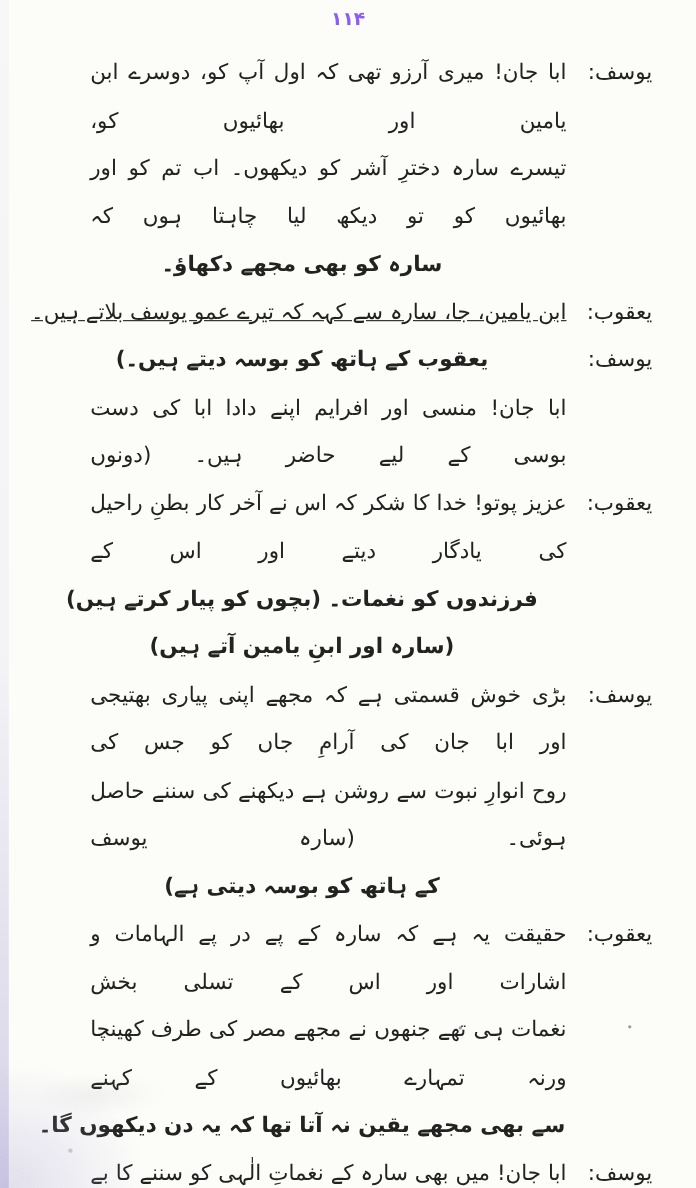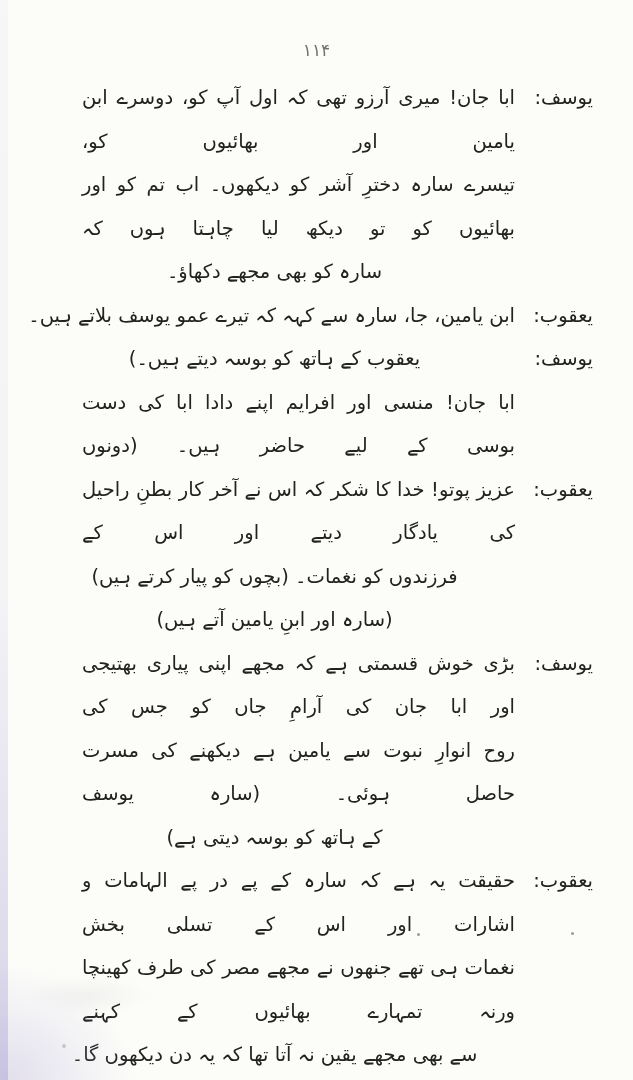--- a/index.html
+++ b/index.html
@@ -54,25 +54,26 @@
     position: absolute;
     border-radius: 50%;
     background: #4a4a48;
     pointer-events: none;
   }
   .speck.s1 { left: 417px; top: 933px; width: 3px; height: 3px; opacity: .55; }
   .speck.s2 { left: 571px; top: 932px; width: 3px; height: 3px; opacity: .55; }
   .speck.s3 { left: 62px;  top: 1044px; width: 4px; height: 4px; opacity: .25; }
 
   .page-number {
-    padding-top: 40px;
+    padding-top: 8px;
     text-align: center;
     font-size: 17px;
     letter-spacing: 2px;
-    color: #737373;
+    color: #8b5cf6;
+    font-weight: bold;
   }
 
   .dialogue {
     margin: 16px 40px 0 34px;
     font-size: 19.5px;
   }
   .entry {
     display: flex;
     align-items: flex-start;
   }
@@ -90,23 +91,25 @@
     white-space: nowrap;
   }
   .line--justify {
     white-space: normal;
     text-align: justify;
     text-align-last: justify;
     margin-left: 48px;
   }
   .line--center {
     text-align: center;
+    font-weight: bold;
   }
   .line--right {
     text-align: center;
+    text-decoration: underline;
   }
 </style>
 </head>
 <body>
 
 <div class="page">
   <div class="edge-left"></div>
   <div class="smudge-bottom-left"></div>
   <div class="smudge-mid-left"></div>
   <div class="speck s1"></div>
@@ -146,21 +149,21 @@
           <div class="line line--justify">عزیز پوتو! خدا کا شکر کہ اس نے آخر کار بطنِ راحیل کی یادگار دیتے اور اس کے</div>
           <div class="line line--center">فرزندوں کو نغمات۔ (بچوں کو پیار کرتے ہیں)</div>
           <div class="line line--center">(سارہ اور ابنِ یامین آتے ہیں)</div>
         </div>
   </div>
 
   <div class="entry">
     <div class="speaker">یوسف:</div>
     <div class="entry-lines">
           <div class="line line--justify">بڑی خوش قسمتی ہے کہ مجھے اپنی پیاری بھتیجی اور ابا جان کی آرامِ جاں کو جس کی</div>
-          <div class="line line--justify">روح انوارِ نبوت سے یامین ہے دیکھنے کی مسرت حاصل ہوئی۔ (سارہ یوسف</div>
+          <div class="line line--justify">روح انوارِ نبوت سے روشن ہے دیکھنے کی سننے حاصل ہوئی۔ (سارہ یوسف</div>
           <div class="line line--center">کے ہاتھ کو بوسہ دیتی ہے)</div>
         </div>
   </div>
 
   <div class="entry">
     <div class="speaker">یعقوب:</div>
     <div class="entry-lines">
           <div class="line line--justify">حقیقت یہ ہے کہ سارہ کے پے در پے الہامات و اشارات اور اس کے تسلی بخش</div>
           <div class="line line--justify">نغمات ہی تھے جنھوں نے مجھے مصر کی طرف کھینچا ورنہ تمہارے بھائیوں کے کہنے</div>
           <div class="line line--center">سے بھی مجھے یقین نہ آتا تھا کہ یہ دن دیکھوں گا۔</div>

